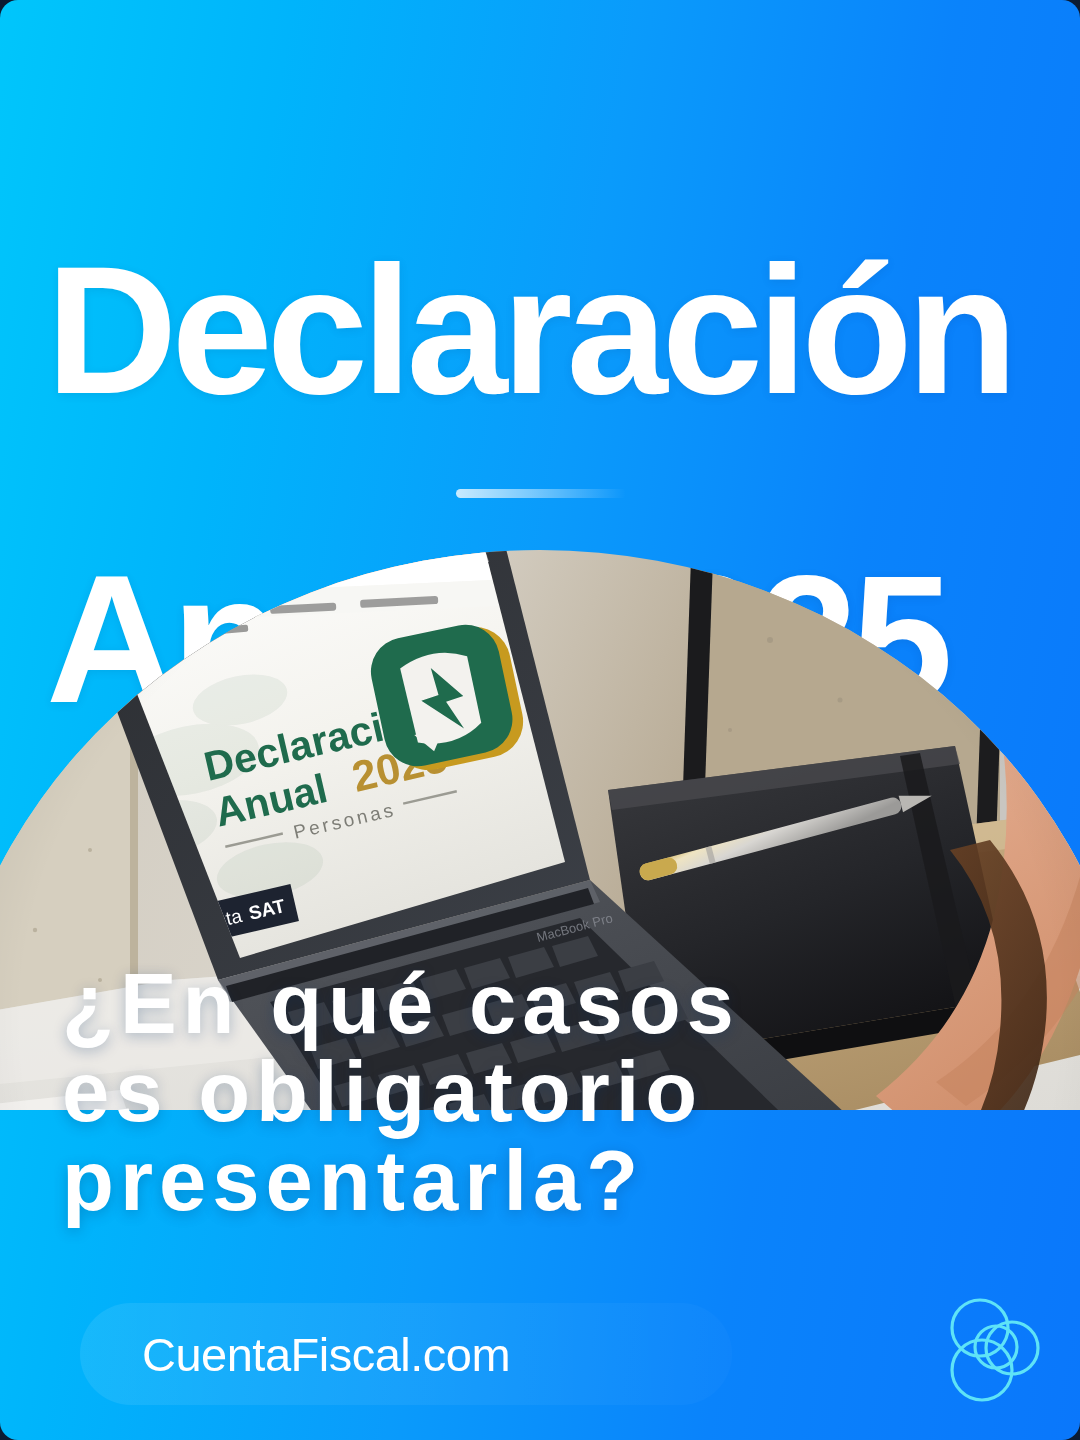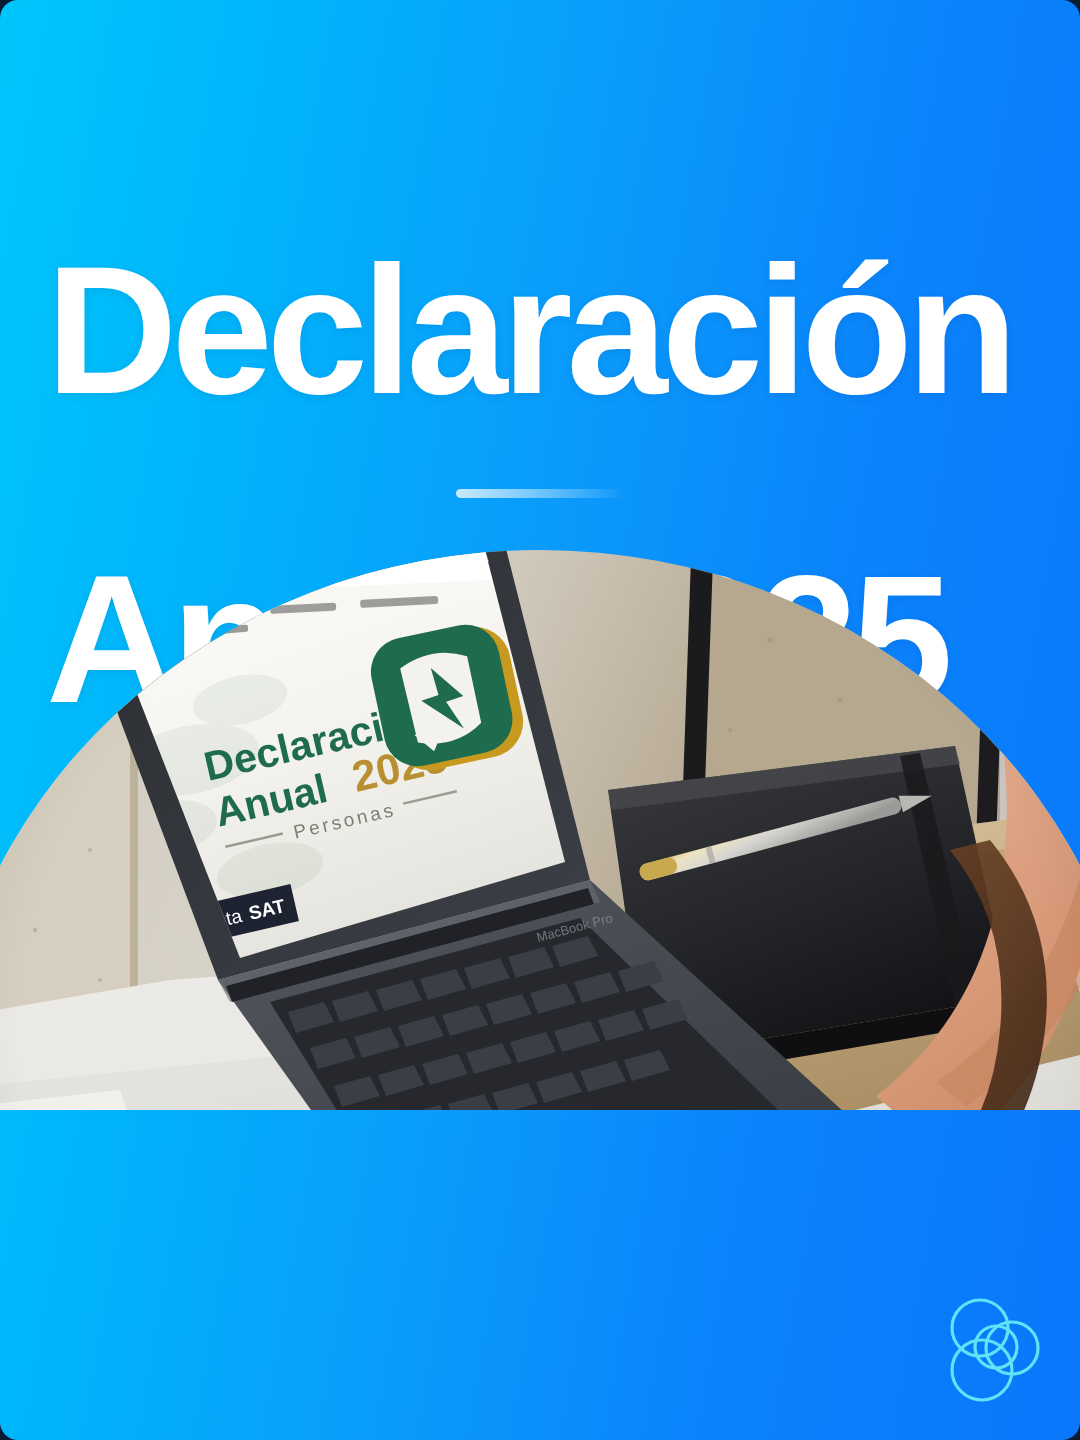--- a/index.html
+++ b/index.html
@@ -361,21 +361,27 @@
         <path d="M330,820 q50,-76 130,-96 q82,-20 130,28 q48,48 26,112 q-22,64 -104,88 q-90,26 -152,-16 q-56,-38 -30,-116 Z" fill="url(#skinG)"></path>
         <path d="M360,800 q-22,54 8,96 q30,40 80,28 q40,-12 34,-58 l-52,-84 Z" fill="url(#skinG2)"></path>
         <path d="M432,772 q-18,58 14,98 q32,38 78,22 q38,-16 28,-60 l-58,-80 Z" fill="url(#skinG2)"></path>
         <path d="M502,756 q-14,56 20,94 q34,36 76,16 q36,-20 22,-62 l-60,-70 Z" fill="url(#skinG2)"></path>
 
         <rect x="0" y="0" width="1200" height="1120" fill="url(#vig)"></rect>
       </svg>
     </div>
   </div>
 
-
+  <div class="subhead">¿En qué casos
+es obligatorio
+presentarla?</div>
+
+  <div class="pill">
+    <span class="pill-label">CuentaFiscal.com</span>
+  </div>
 
   <div class="rings">
     <svg width="112" height="122" viewBox="0 0 112 122" xmlns="http://www.w3.org/2000/svg">
       <g fill="none" stroke="#5ee3f7" stroke-width="3.2">
         <circle cx="42" cy="38" r="28"></circle>
         <circle cx="74" cy="58" r="26"></circle>
         <circle cx="44" cy="80" r="30"></circle>
         <circle cx="58" cy="57" r="21"></circle>
       </g>
     </svg>

